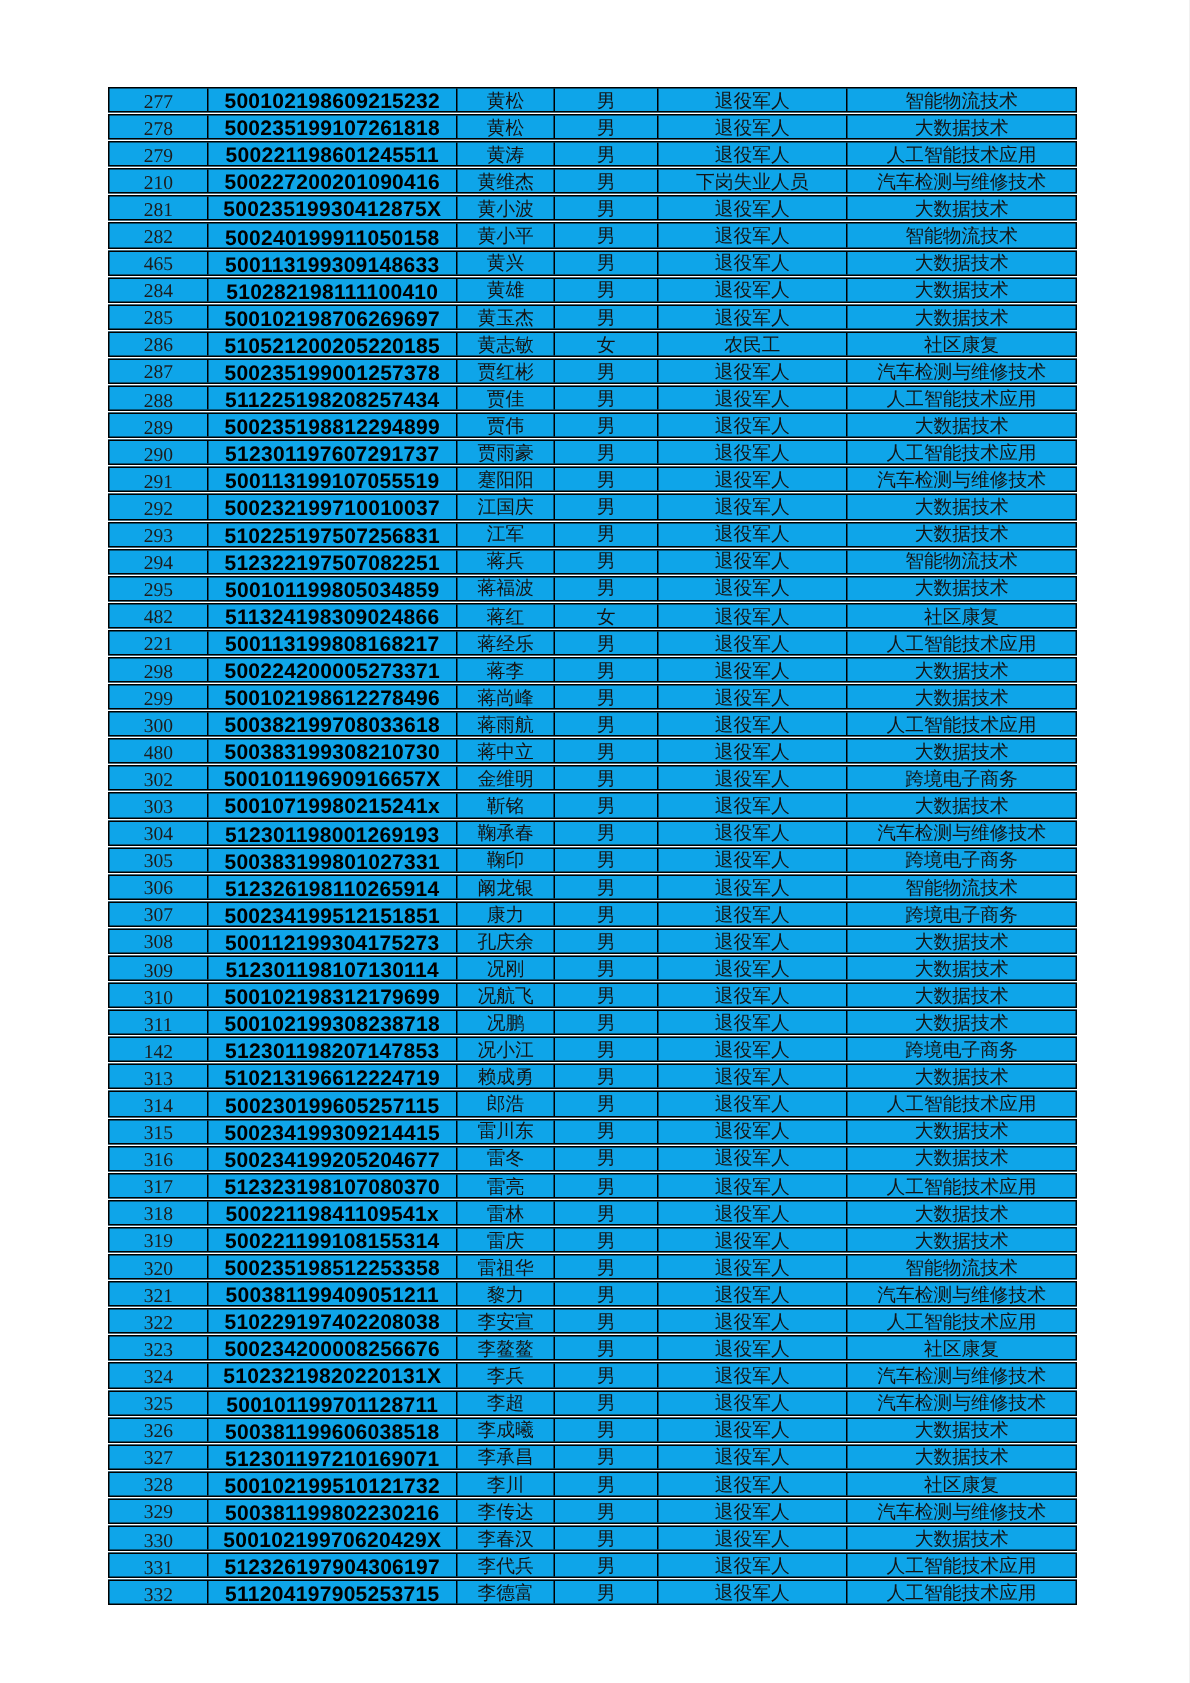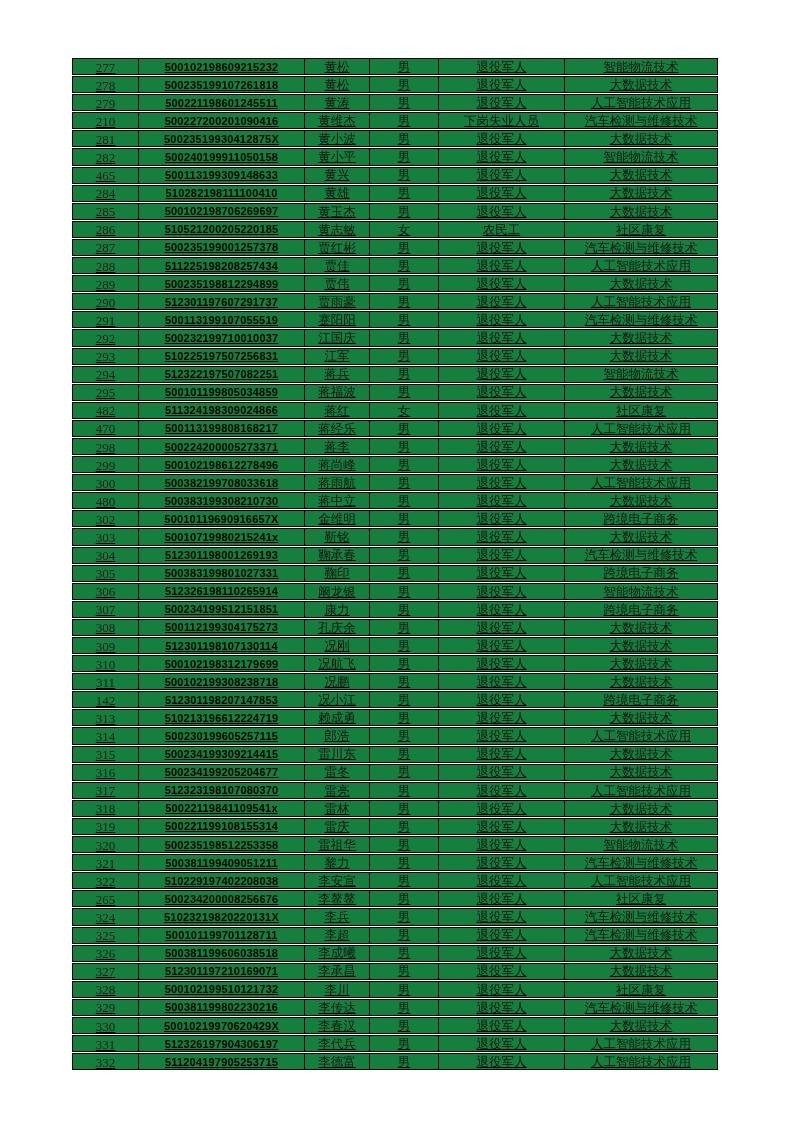--- a/index.html
+++ b/index.html
@@ -24,22 +24,21 @@
     display: flex;
     flex-direction: column;
     gap: 1px;
   }
   .row {
     display: grid;
     grid-template-columns: 65px 166px 65px 69px 126px 1fr;
     height: 17.1px;
     box-sizing: border-box;
     border: 1.5px solid #000;
-    background: #15803d;
-    text-decoration: underline;
+    background: #0ea5e9;
   }
   .cell {
     display: flex;
     align-items: center;
     justify-content: center;
     overflow: hidden;
     white-space: nowrap;
     box-sizing: border-box;
     line-height: 1;
     padding-top: 1px;
@@ -48,21 +47,21 @@
     border-left: 1.5px solid #000;
   }
   .c-idx {
     font-family: "Liberation Serif", serif;
     font-size: 13px;
     color: #1c1c1c;
   }
   .c-id {
     font-family: "Liberation Sans", sans-serif;
     font-weight: 700;
-    font-size: 11px;
+    font-size: 14px;
     letter-spacing: 0.2px;
     color: #000000;
   }
   .c-cjk {
     font-family: "Liberation Serif", serif;
     font-size: 12.5px;
     color: #141414;
   }
 </style>
 </head>
@@ -244,21 +243,21 @@
   <div class="row">
     <div class="cell c-idx">482</div>
     <div class="cell c-id">511324198309024866</div>
     <div class="cell c-cjk">蒋红</div>
     <div class="cell c-cjk">女</div>
     <div class="cell c-cjk">退役军人</div>
     <div class="cell c-cjk">社区康复</div>
   </div>
 
   <div class="row">
-    <div class="cell c-idx">470</div>
+    <div class="cell c-idx">221</div>
     <div class="cell c-id">500113199808168217</div>
     <div class="cell c-cjk">蒋经乐</div>
     <div class="cell c-cjk">男</div>
     <div class="cell c-cjk">退役军人</div>
     <div class="cell c-cjk">人工智能技术应用</div>
   </div>
 
   <div class="row">
     <div class="cell c-idx">298</div>
     <div class="cell c-id">500224200005273371</div>
@@ -478,21 +477,21 @@
   <div class="row">
     <div class="cell c-idx">322</div>
     <div class="cell c-id">510229197402208038</div>
     <div class="cell c-cjk">李安宣</div>
     <div class="cell c-cjk">男</div>
     <div class="cell c-cjk">退役军人</div>
     <div class="cell c-cjk">人工智能技术应用</div>
   </div>
 
   <div class="row">
-    <div class="cell c-idx">265</div>
+    <div class="cell c-idx">323</div>
     <div class="cell c-id">500234200008256676</div>
     <div class="cell c-cjk">李鳌鳌</div>
     <div class="cell c-cjk">男</div>
     <div class="cell c-cjk">退役军人</div>
     <div class="cell c-cjk">社区康复</div>
   </div>
 
   <div class="row">
     <div class="cell c-idx">324</div>
     <div class="cell c-id">51023219820220131X</div>

